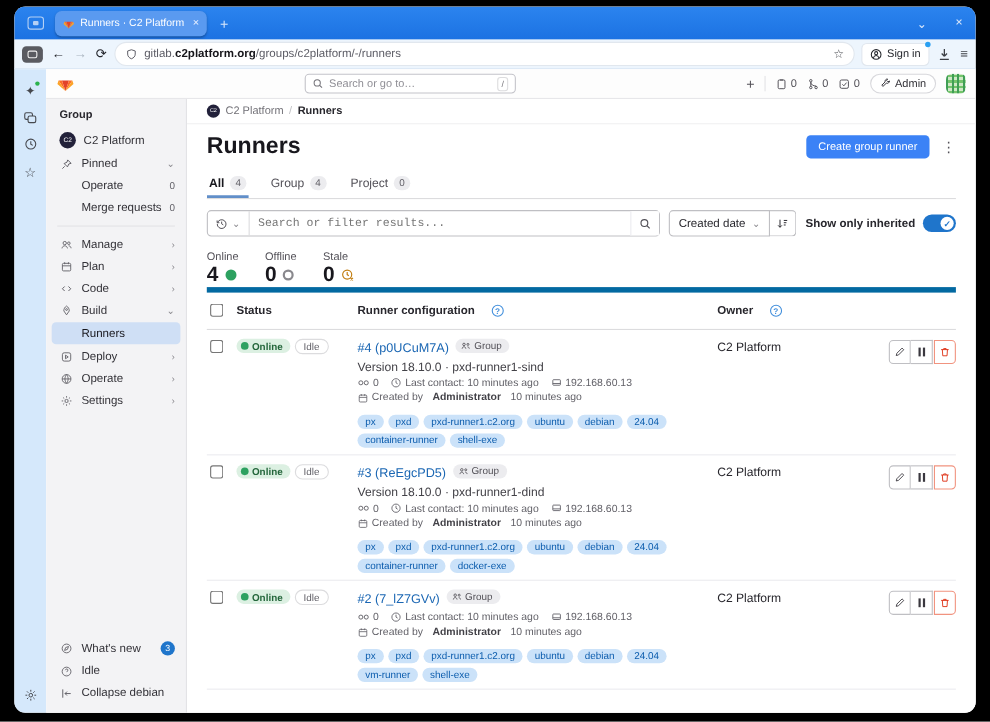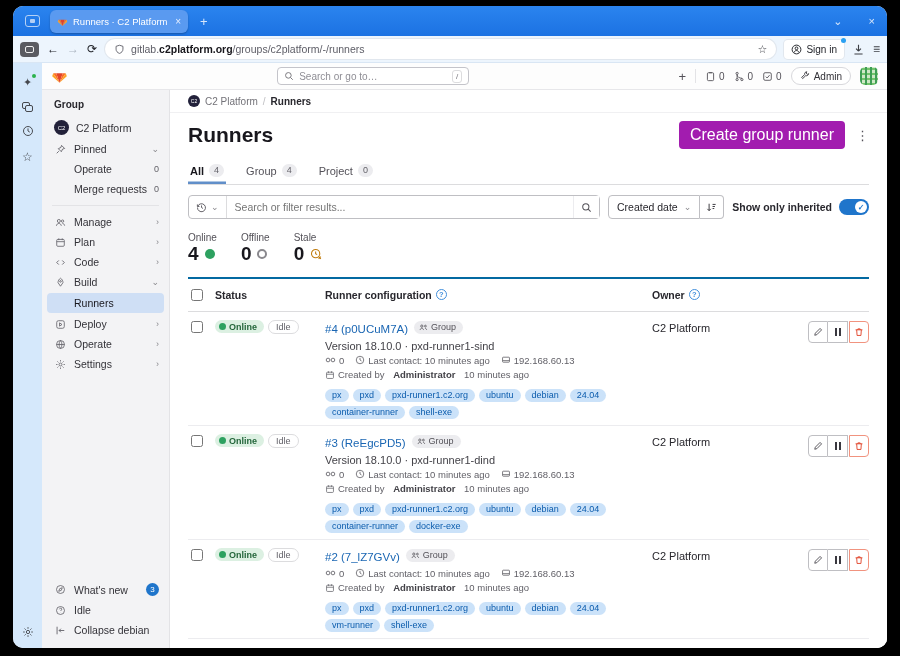--- a/index.html
+++ b/index.html
@@ -71,50 +71,50 @@
 
   
   .content{flex:1;min-width:0;display:flex;flex-direction:column;background:#fff;overflow:hidden}
   .crumb{flex:0 0 23px;display:flex;align-items:center;gap:5px;padding:0 18px;font-size:10px;color:#737278;border-bottom:1px solid #f0f0f2}
   .crumb .cav{width:12px;height:12px;border-radius:50%;background:#22213a;color:#fff;font-size:5px;display:flex;align-items:center;justify-content:center}
   .crumb .cur{color:#28272d;font-weight:600}
   .crumb .sep{color:#bfbfc3}
   .main{padding:0 18px;flex:1;overflow:hidden}
   .page-head{display:flex;align-items:center;margin-top:8px}
   .page-head h1{font-size:21px;color:#18171d}
-  .create-btn{margin-left:auto;background:#a21caf;color:#fff;font-size:16px;padding:5px 11px;border-radius:4px;border:none}
+  .create-btn{margin-left:auto;background:#3b82f6;color:#fff;font-size:10px;padding:5px 11px;border-radius:4px;border:none}
   .kebab{margin-left:11px;color:#535158;font-size:13px;letter-spacing:0}
 
   .tabs{display:flex;gap:18px;border-bottom:1px solid #dcdcde;margin-top:9px}
   .tabitem{padding:6px 2px 7px;display:flex;gap:5px;align-items:center;font-size:11px;color:#535158}
   .tabitem.active{color:#18171d;font-weight:700;box-shadow:inset 0 -2.5px 0 #618fc9}
   .countpill{background:#ececef;border-radius:8px;font-size:9px;padding:0 5px;color:#626168;line-height:13px;font-weight:400}
 
   .filterrow{display:flex;margin-top:10px;gap:8px;align-items:center}
   .searchbox{flex:1;display:flex;align-items:center;border:1px solid #bfbfc3;border-radius:4px;height:24px;background:#fff}
   .histbtn{display:flex;align-items:center;gap:4px;padding:0 7px;border-right:1px solid #dcdcde;height:100%;color:#535158}
-  .searchbox input{flex:1;border:none;outline:none;font-size:10.5px;padding:0 8px;color:#333;background:transparent;font-family:Liberation Sans, sans-serif}
+  .searchbox input{flex:1;border:none;outline:none;font-size:10.5px;padding:0 8px;color:#333;background:transparent;font-family:Liberation Mono, monospace}
   .sbtn{width:26px;height:100%;border-left:1px solid #ececef;display:flex;align-items:center;justify-content:center;color:#535158;background:#fff;border-top:none;border-bottom:none;border-right:none}
   .sortgroup{display:flex;height:24px}
   .sortdd{display:flex;align-items:center;gap:6px;border:1px solid #bfbfc3;border-radius:4px 0 0 4px;padding:0 8px;font-size:10.5px;color:#28272d;background:#fff}
   .sortdir{width:24px;border:1px solid #bfbfc3;border-left:none;border-radius:0 4px 4px 0;display:flex;align-items:center;justify-content:center;background:#fff;color:#28272d}
   .toggle-wrap{display:flex;gap:7px;align-items:center;font-size:10.5px;font-weight:700;color:#28272d;white-space:nowrap}
   .toggle{width:30px;height:16px;background:#1f75cb;border-radius:9px;position:relative}
   .toggle .knob{position:absolute;right:2px;top:2px;width:12px;height:12px;background:#fff;border-radius:50%;color:#1f75cb;font-size:8px;display:flex;align-items:center;justify-content:center;font-weight:700}
 
   .stats{display:flex;gap:24px;margin-top:13px}
   .stat .lbl{font-size:10px;color:#535158}
   .stat .val{font-size:19px;font-weight:600;color:#18171d;display:flex;align-items:center;gap:6px;margin-top:1px;line-height:1.1}
   .dot-on{width:10px;height:10px;border-radius:50%;background:#2da160}
   .dot-off{width:10px;height:10px;border-radius:50%;border:2px solid #89888d}
 
-  .rtable{margin-top:12px;border-top:2px solid #0369a1}
+  .rtable{margin-top:0;border-top:5px solid #0369a1}
   .tr{display:grid;grid-template-columns:27px 110px 1fr 155px 62px;align-items:start}
   .thead{padding:8px 0;border-bottom:1px solid #dcdcde;font-size:10.5px;font-weight:700;color:#28272d;align-items:center}
-  .th-help{display:inline-flex;align-items:center;gap:4px}
+  .th-help{display:inline-flex;align-items:center;gap:15px}
   .qmark{width:11px;height:11px;border-radius:50%;border:1px solid #428fdc;color:#428fdc;font-size:7.5px;display:inline-flex;align-items:center;justify-content:center;font-weight:700}
   .row{padding:7px 0 6px;border-bottom:1px solid #ececef}
   .row input[type=checkbox],.thead input[type=checkbox]{width:12px;height:12px;margin:2px 0 0 3px}
   .statuscell{display:flex;gap:4px;align-items:center;padding-top:1px}
   .pill-on{background:#dcf0e2;color:#24663b;font-size:9px;border-radius:9px;padding:1.5px 7px 1.5px 4px;display:inline-flex;align-items:center;gap:3px;font-weight:600}
   .pill-on i{width:7px;height:7px;border-radius:50%;background:#2da160}
   .pill-idle{border:1px solid #dcdcde;color:#626168;font-size:9px;border-radius:9px;padding:1px 7px;background:#fff}
   .rname{color:#1a66b3;font-weight:400;font-size:11.5px;text-decoration:none}
   .scope-badge{background:#ececef;color:#535158;font-size:9px;border-radius:9px;padding:1.5px 7px 1.5px 5px;display:inline-flex;align-items:center;gap:3px;margin-left:6px;vertical-align:1px}
   .ver{font-size:11px;color:#434248;margin-top:3px}

